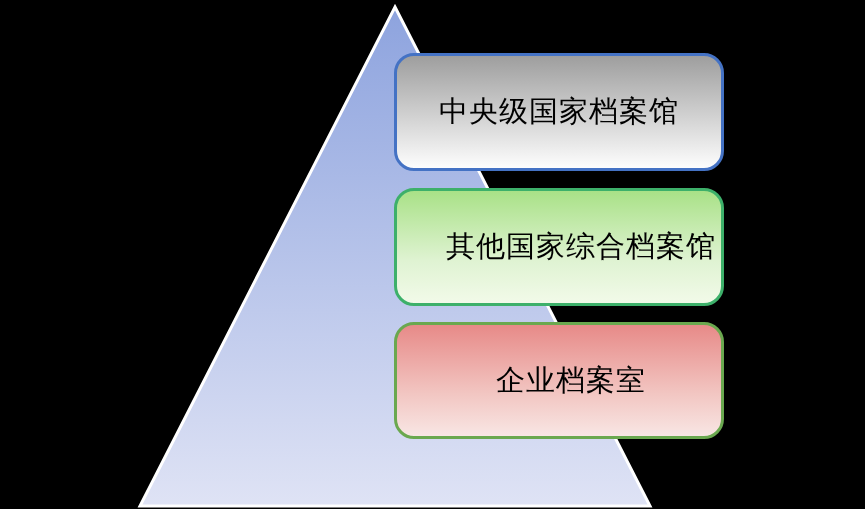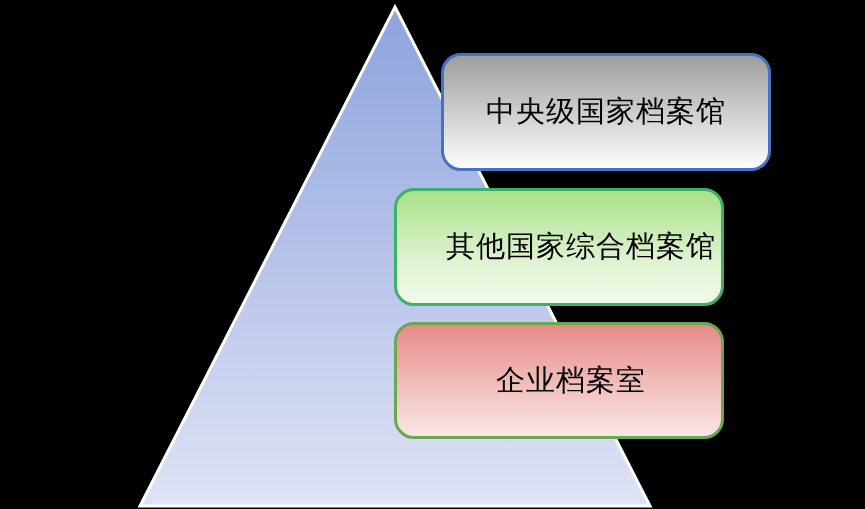--- a/index.html
+++ b/index.html
@@ -57,21 +57,21 @@
   <svg class="pyramid-svg" viewBox="0 0 865 509" xmlns="http://www.w3.org/2000/svg" aria-hidden="true">
     <defs>
       <linearGradient id="pyrGrad" x1="0" y1="0" x2="0" y2="1">
         <stop id="pyrStopTop" offset="0%" stop-color="#8da3de"></stop>
         <stop id="pyrStopBottom" offset="100%" stop-color="#dfe3f5"></stop>
       </linearGradient>
     </defs>
     <polygon points="395,7 650,506 140,506" fill="url(#pyrGrad)" stroke="#ffffff" stroke-width="3" stroke-linejoin="miter"></polygon>
   </svg>
 
-  <div id="level-0" class="level-box" style="border-color: rgb(68, 114, 196); background: linear-gradient(rgb(158, 158, 158) 0%, rgb(217, 217, 217) 62%, rgb(253, 253, 253) 100%); margin-left: 47px;">
+  <div id="level-0" class="level-box" style="border-color: rgb(68, 114, 196); background: linear-gradient(rgb(158, 158, 158) 0%, rgb(217, 217, 217) 62%, rgb(253, 253, 253) 100%);">
     <span class="label" style="color: rgb(0, 0, 0);">中央级国家档案馆</span>
   </div>
 
   <div id="level-1" class="level-box" style="border-color: rgb(61, 176, 106); background: linear-gradient(rgb(169, 225, 135) 0%, rgb(223, 243, 210) 62%, rgb(242, 250, 233) 100%); padding-left: 44px;">
     <span class="label" style="color: rgb(0, 0, 0);">其他国家综合档案馆</span>
   </div>
 
   <div id="level-2" class="level-box" style="border-color: rgb(106, 168, 79); background: linear-gradient(rgb(231, 138, 136) 0%, rgb(242, 198, 194) 62%, rgb(248, 230, 228) 100%); padding-left: 24px;">
     <span class="label" style="color: rgb(0, 0, 0);">企业档案室</span>
   </div>

